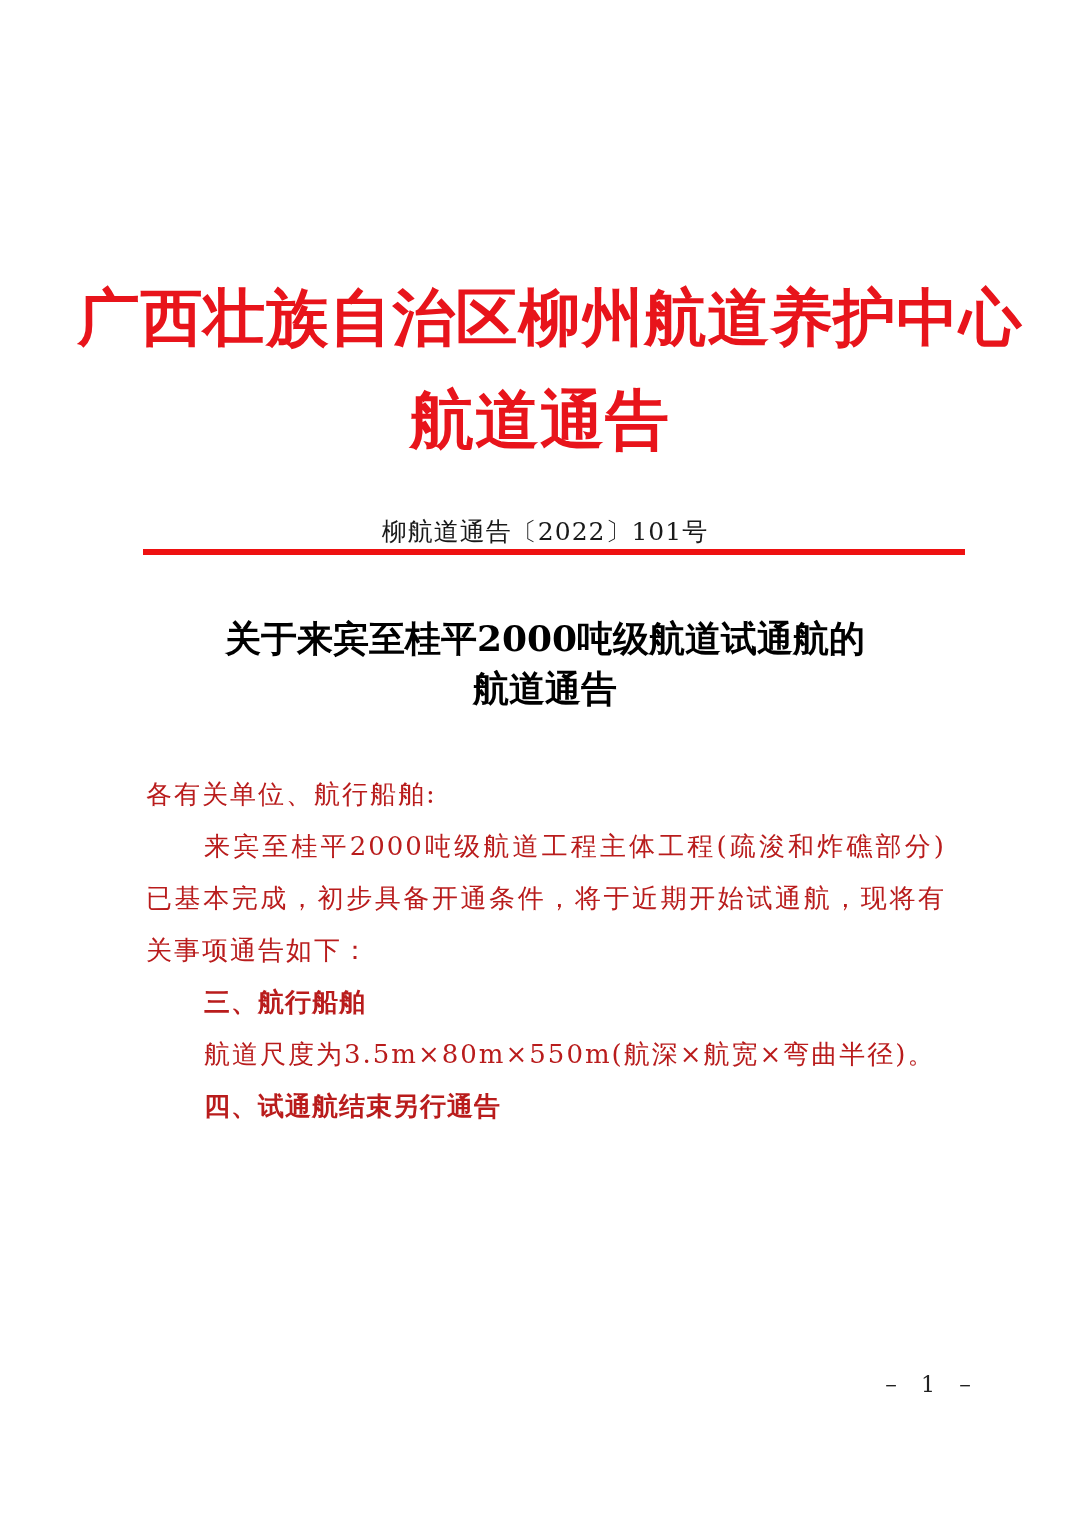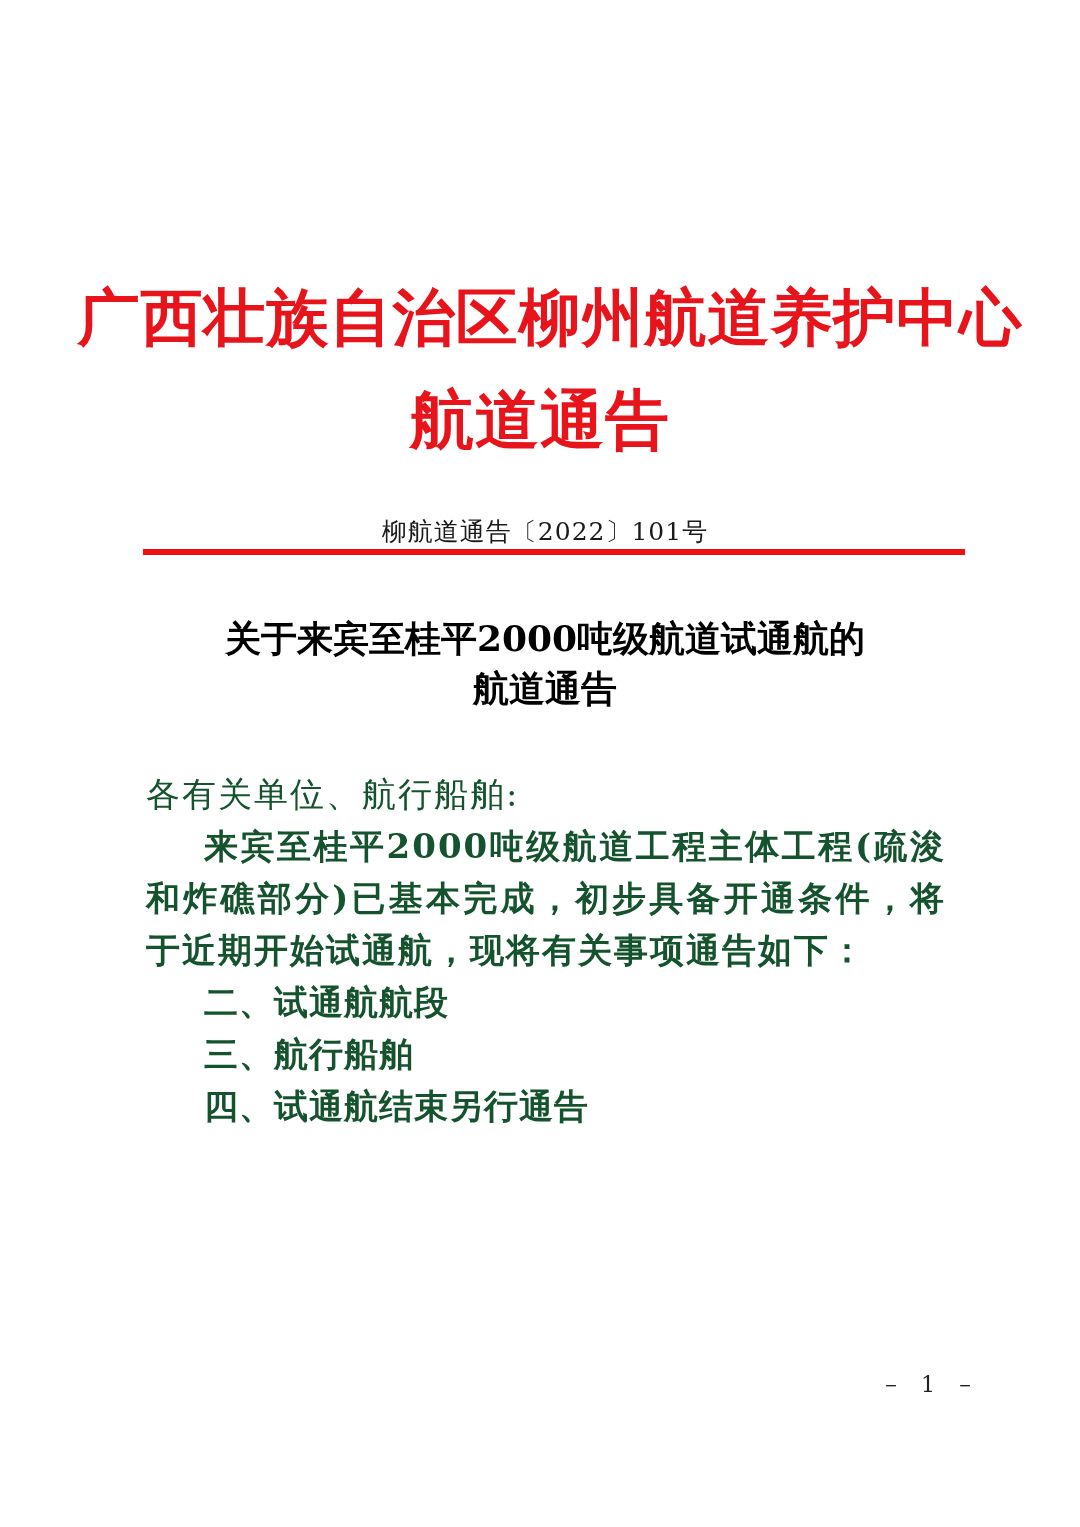--- a/index.html
+++ b/index.html
@@ -68,27 +68,27 @@
       font-weight: bold;
       color: #000000;
       white-space: nowrap;
     }
     .subject-title.l1 { top: 614px; line-height: 48px; }
     .subject-title.l2 { top: 664px; line-height: 48px; }
     .body-text {
       position: absolute;
       left: 146px;
       width: 800px;
-      font-size: 34px;
+      font-size: 26px;
       line-height: 52px;
-      color: #14532d;
+      color: #b91c1c;
       letter-spacing: 2px;
     }
     .para { margin: 0; padding: 0; }
-    .indent { text-indent: 58px; font-weight: bold; }
+    .indent { text-indent: 58px; }
     .heading {
       font-family: "DejaVu Sans", "Liberation Sans", sans-serif;
       font-weight: bold;
       letter-spacing: 1px;
     }
     .justify { text-align: justify; text-align-last: left; }
     .page-number {
       position: absolute;
       left: 880px;
       top: 1370px;
@@ -109,21 +109,21 @@
   <div class="red-rule"></div>
 
   <div class="subject-title l1">关于来宾至桂平2000吨级航道试通航的</div>
   <div class="subject-title l2">航道通告</div>
 
   <div class="body-text" style="top: 768px;">
     <p class="para">各有关单位、航行船舶:</p>
     <p class="para indent justify">来宾至桂平2000吨级航道工程主体工程(疏浚和炸礁部分)已基本完成，初步具备开通条件，将于近期开始试通航，现将有关事项通告如下：</p>
 
 
-    <p class="para indent heading">二、试通航航段</p>
 
     <p class="para indent heading">三、航行船舶</p>
+    <p class="para indent justify">航道尺度为3.5m×80m×550m(航深×航宽×弯曲半径)。</p>
 
     <p class="para indent heading">四、试通航结束另行通告</p>
   </div>
 
   <div class="page-number">－ 1 －</div>
 </div>
 
 </body></html>

